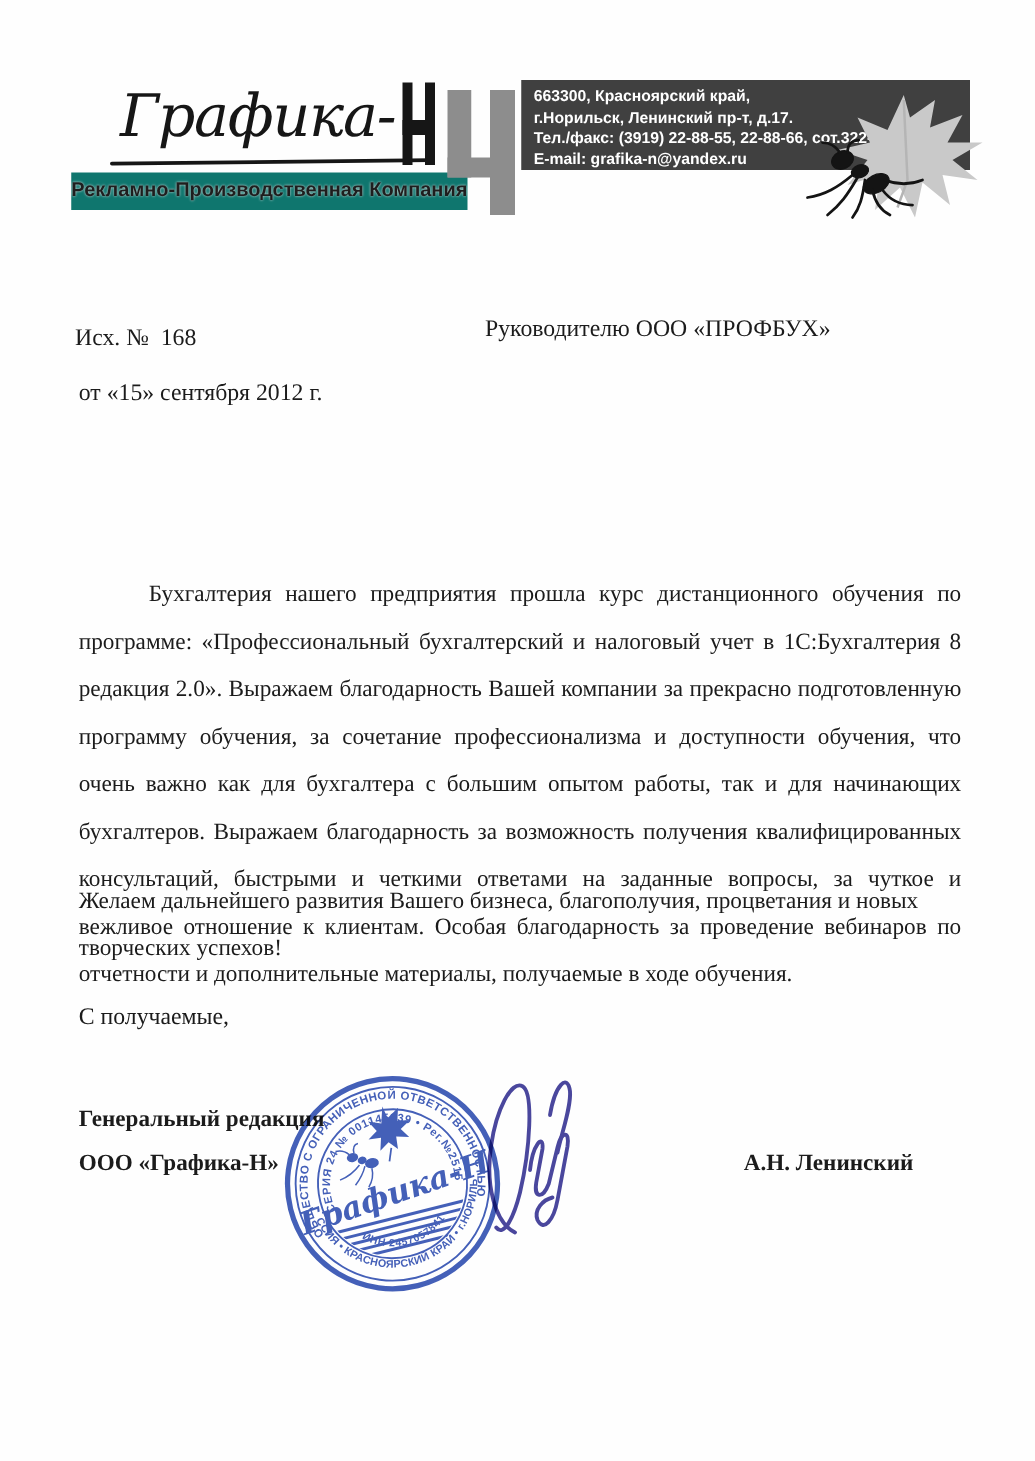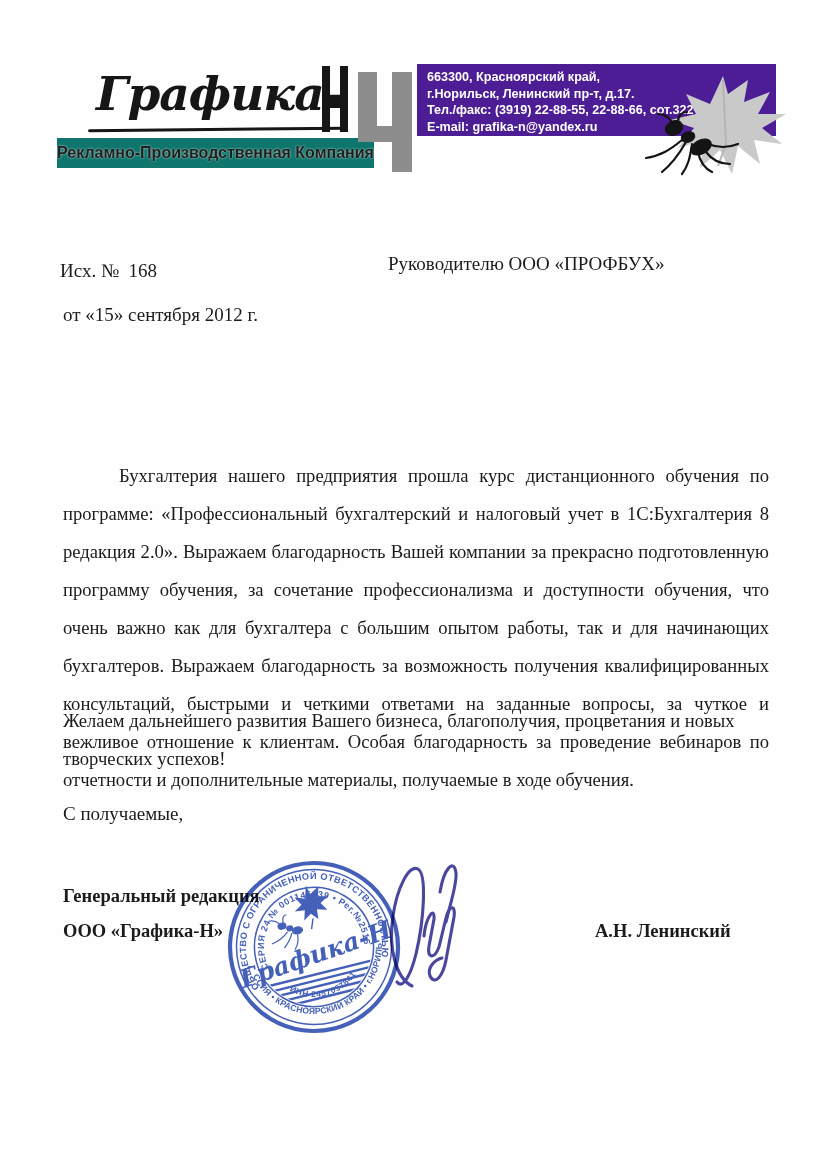--- a/index.html
+++ b/index.html
@@ -4,21 +4,21 @@
 <style>
   html,body{margin:0;padding:0;background:#ffffff;}
   .page{
     position:relative;width:828px;height:1169px;margin:0 auto;
     background:#fefefe;overflow:hidden;
     font-family:"Liberation Serif", serif;color:#1b1b1b;
   }
   
   .logo-script{
     position:absolute;left:96px;top:66px;width:260px;height:70px;
-    font-family:"DejaVu Serif", serif;font-style:italic;font-weight:bold;
+    font-family:"DejaVu Serif", serif;font-style:italic;font-weight:normal;
     font-size:47px;letter-spacing:-1px;color:#161616;white-space:nowrap;
   }
   .logo-underline{
     position:absolute;left:88px;top:128px;width:258px;height:3px;
     background:#161616;border-radius:2px;transform:rotate(-0.6deg);
   }
   .logo-hmark{position:absolute;left:318px;top:66px;width:40px;height:66px;}
   .logo-hmark i{position:absolute;top:0;bottom:0;width:8px;background:#161616;}
   .logo-hmark i.b1{left:4px;} .logo-hmark i.b2{left:22px;}
   .logo-hmark i.cross{top:30px;bottom:24px;left:4px;width:26px;height:12px;}
@@ -27,21 +27,21 @@
     background:#0f766e;display:flex;align-items:center;justify-content:center;
     font-family:"Liberation Sans", sans-serif;font-weight:bold;font-size:16px;
     color:#1e1e1e;white-space:nowrap;text-shadow:0 0 2px #e6e6e6;
   }
   .hconn{position:absolute;background:#8d8d8d;}
   .hconn.v1{left:358px;top:72px;width:19px;height:70px;}
   .hconn.v2{left:392px;top:72px;width:20px;height:100px;}
   .hconn.cross{left:358px;top:126px;width:54px;height:16px;}
   .address-box{
     position:absolute;left:417px;top:64px;width:359px;height:72px;
-    background:#4c1d95;color:#ffffff;
+    background:#404040;color:#ffffff;
     font-family:"Liberation Sans", sans-serif;font-weight:bold;
     font-size:12.6px;line-height:16.5px;padding:5px 0 0 10px;box-sizing:border-box;
   }
   .address-box div{white-space:nowrap;}
   .leaf-svg{position:absolute;left:648px;top:70px;width:150px;height:110px;}
   .ant-svg{position:absolute;left:638px;top:110px;width:110px;height:68px;}
   
   .meta{position:absolute;font-size:19px;white-space:pre-wrap;}
   .ref-number{left:60px;top:260px;}
   .addressee{left:388px;top:253px;text-align:center;}

